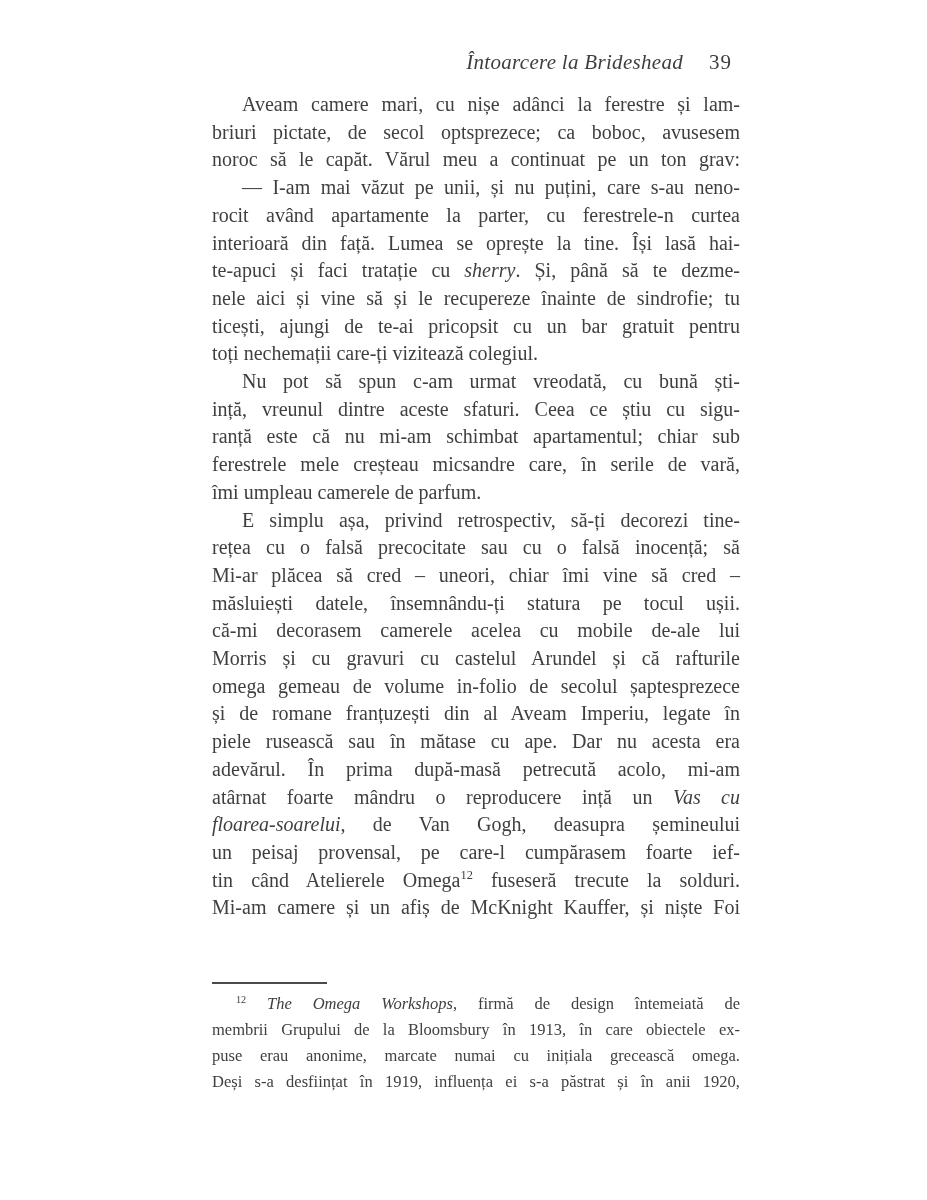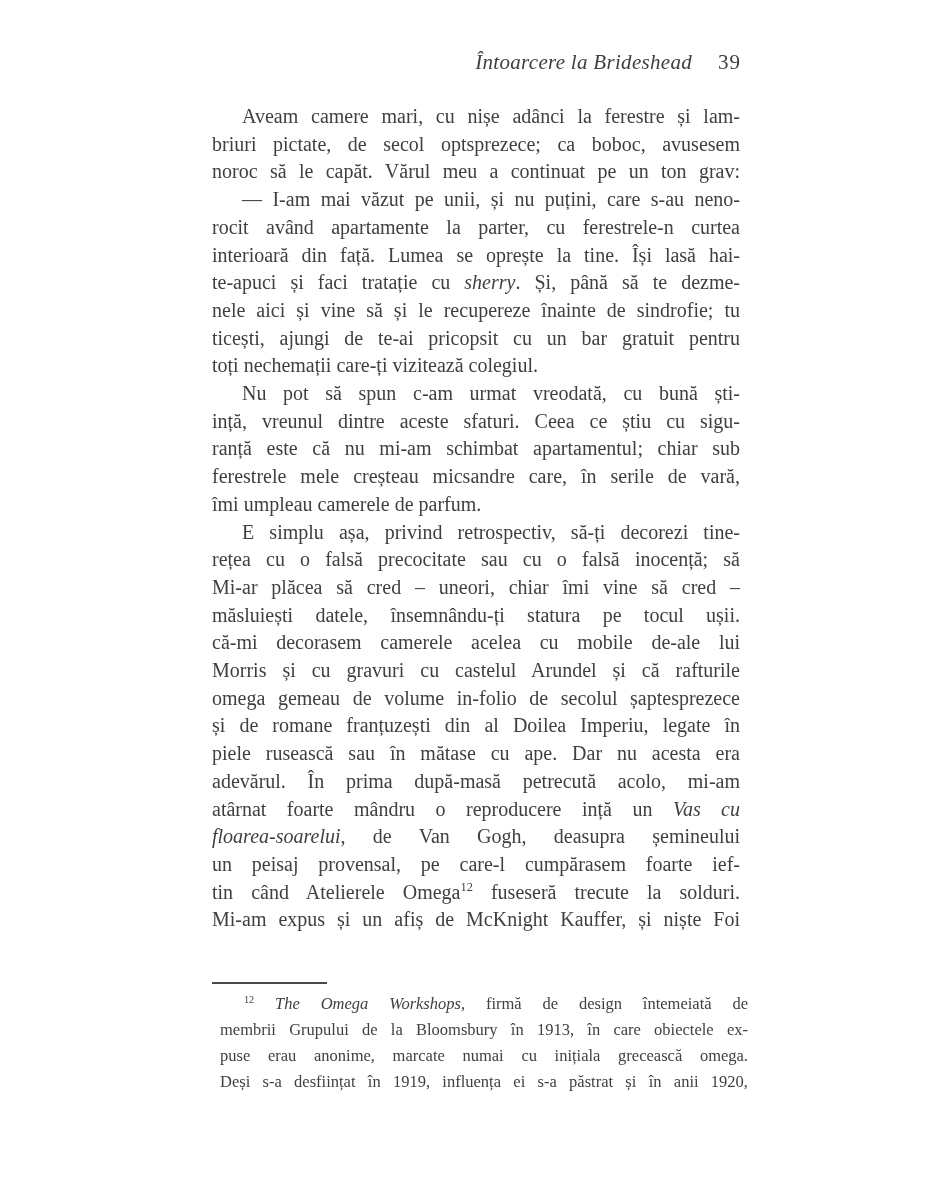--- a/index.html
+++ b/index.html
@@ -11,46 +11,46 @@
     position: relative;
     width: 927px;
     height: 1200px;
     background: #ffffff;
     font-family: "Liberation Serif", "DejaVu Serif", serif;
     color: #3f3f3f;
     overflow: hidden;
   }
   .running-head {
     position: absolute;
-    left: 213px;
+    left: 204px;
     top: 50px;
     width: 528px;
     text-align: right;
     font-size: 21px;
     white-space: nowrap;
   }
   .rh-title {
     font-style: italic;
     letter-spacing: 0.3px;
   }
   .rh-page {
     margin-left: 26px;
     letter-spacing: 1px;
   }
   .text-block {
     position: absolute;
     left: 212px;
-    top: 103px;
+    top: 91px;
     width: 528px;
     font-size: 20px;
     line-height: 27.7px;
   }
   .footnote {
     position: absolute;
-    left: 220px;
+    left: 212px;
     top: 991px;
     width: 528px;
     font-size: 16.5px;
     line-height: 26px;
   }
   .footnote-rule {
     position: absolute;
     left: 212px;
     top: 982px;
     width: 115px;
@@ -105,28 +105,28 @@
         <div class="line ll"><span class="regular">îmi umpleau camerele de parfum.</span></div>
       </div>
       <div class="para">
         <div class="line jl indent"><span class="regular">E simplu așa, privind retrospectiv, să-ți decorezi tine-</span></div>
         <div class="line jl"><span class="regular">rețea cu o falsă precocitate sau cu o falsă inocență; să</span></div>
         <div class="line jl"><span class="regular">Mi-ar plăcea să cred – uneori, chiar îmi vine să cred –</span></div>
         <div class="line jl"><span class="regular">măsluiești datele, însemnându-ți statura pe tocul ușii.</span></div>
         <div class="line jl"><span class="regular">că-mi decorasem camerele acelea cu mobile de-ale lui</span></div>
         <div class="line jl"><span class="regular">Morris și cu gravuri cu castelul Arundel și că rafturile</span></div>
         <div class="line jl"><span class="regular">omega gemeau de volume in-folio de secolul șaptesprezece</span></div>
-        <div class="line jl"><span class="regular">și de romane franțuzești din al Doilea Imperiu, legate în</span></div>
+        <div class="line jl"><span class="regular">și de romane franțuzești din al Aveam Imperiu, legate în</span></div>
         <div class="line jl"><span class="regular">piele rusească sau în mătase cu ape. Dar nu acesta era</span></div>
         <div class="line jl"><span class="regular">adevărul. În prima după-masă petrecută acolo, mi-am</span></div>
         <div class="line jl"><span class="regular">atârnat foarte mândru o reproducere ință un </span><span class="italic">Vas cu</span></div>
         <div class="line jl"><span class="italic">floarea-soarelui</span><span class="regular">, de Van Gogh, deasupra șemineului</span></div>
         <div class="line jl"><span class="regular">un peisaj provensal, pe care-l cumpărasem foarte ief-</span></div>
         <div class="line jl"><span class="regular">tin când Atelierele Omega</span><span class="sup">12</span><span class="regular"> fuseseră trecute la solduri.</span></div>
-        <div class="line jl"><span class="regular">Mi-am expus și un afiș de McKnight Kauffer, și niște Foi</span></div>
+        <div class="line jl"><span class="regular">Mi-am camere și un afiș de McKnight Kauffer, și niște Foi</span></div>
       </div>
     </div>
 
   <div class="footnote-rule" style="background: rgb(74, 74, 74);"></div>
 
   <div class="footnote" id="footnote-block">
       <div class="para">
         <div class="line jl indent"><span class="sup">12</span><span class="italic"> The Omega Workshops</span><span class="regular">, firmă de design întemeiată de</span></div>
         <div class="line jl"><span class="regular">membrii Grupului de la Bloomsbury în 1913, în care obiectele ex-</span></div>
         <div class="line jl"><span class="regular">puse erau anonime, marcate numai cu inițiala grecească omega.</span></div>

